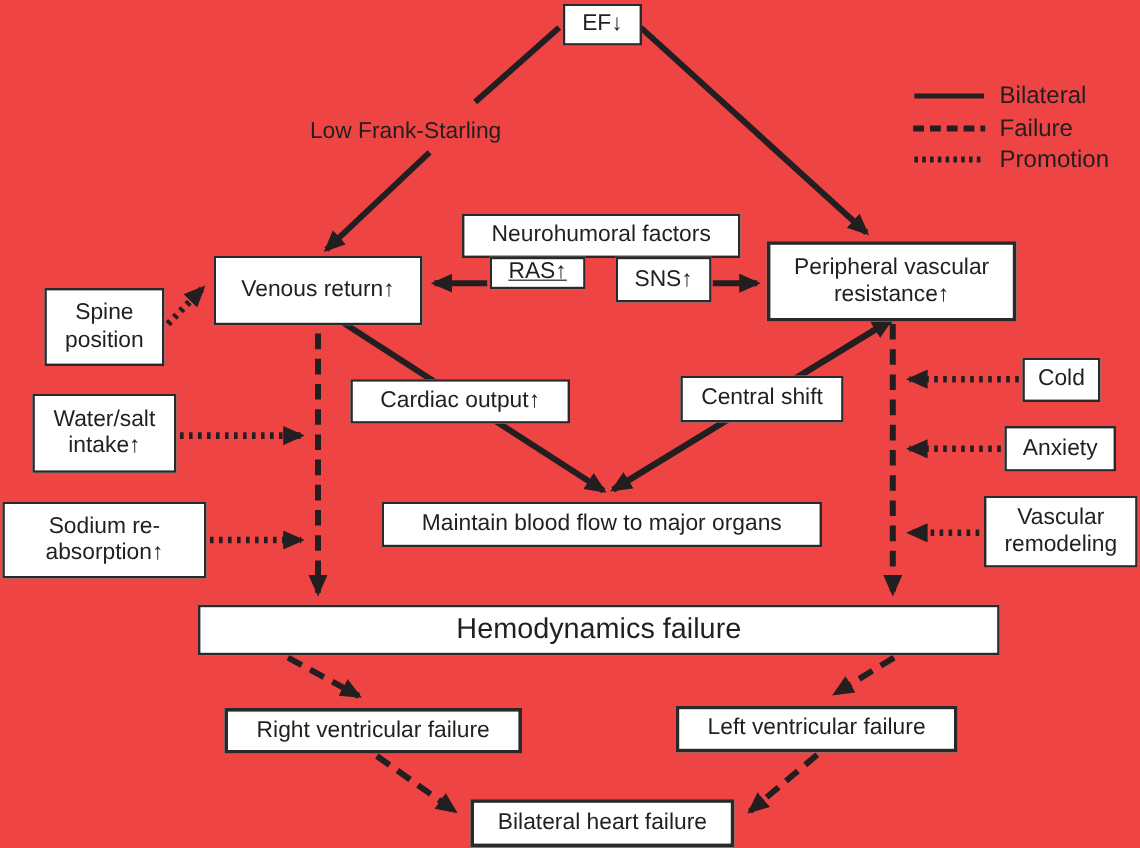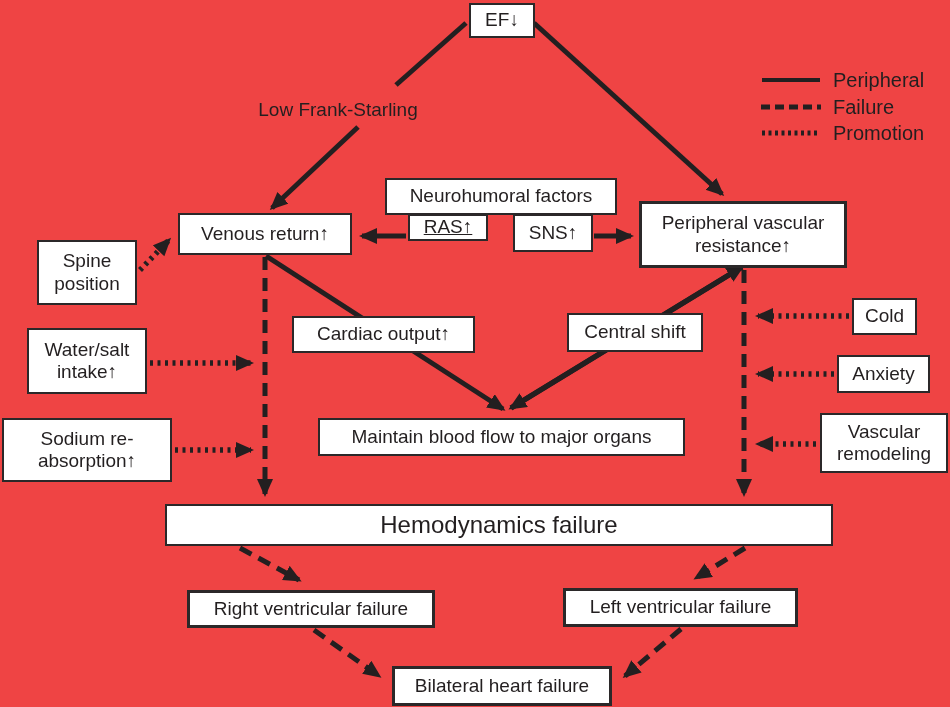--- a/index.html
+++ b/index.html
@@ -67,21 +67,21 @@
   <div class="box nowrap" style="left:469px; top:3px; width:66px; height:35px;">EF↓</div>
 
   <div class="plain-label" style="left:236px; top:97px; width:204px; height:26px;">Low Frank-Starling</div>
 
   <div class="box nowrap" style="left:385px; top:178px; width:232px; height:37px;">Neurohumoral factors</div>
 
   <div class="box nowrap" style="left:408px; top:214px; width:80px; height:27px;text-decoration:underline;">RAS↑</div>
 
   <div class="box nowrap" style="left:513px; top:214px; width:80px; height:38px;">SNS↑</div>
 
-  <div class="box nowrap" style="left:178px; top:213px; width:174px; height:42px;text-align:right;">Venous return↑</div>
+  <div class="box nowrap" style="left:178px; top:213px; width:174px; height:58px;text-align:right;">Venous return↑</div>
 
   <div class="box thick" style="left:639px; top:201px; width:208px; height:67px;">Peripheral vascular resistance↑</div>
 
   <div class="box" style="left:37px; top:240px; width:100px; height:65px;">Spine position</div>
 
   <div class="box" style="left:27px; top:328px; width:120px; height:66px;">Water/salt intake↑</div>
 
   <div class="box" style="left:2px; top:418px; width:170px; height:64px;">Sodium re-absorption↑</div>
 
   <div class="box nowrap" style="left:292px; top:316px; width:183px; height:37px;">Cardiac output↑</div>
@@ -97,17 +97,17 @@
   <div class="box nowrap" style="left:318px; top:418px; width:367px; height:38px;">Maintain blood flow to major organs</div>
 
   <div class="box nowrap big" style="left:165px; top:504px; width:668px; height:42px;">Hemodynamics failure</div>
 
   <div class="box thick nowrap" style="left:187px; top:590px; width:248px; height:38px;">Right ventricular failure</div>
 
   <div class="box thick nowrap" style="left:563px; top:588px; width:235px; height:39px;">Left ventricular failure</div>
 
   <div class="box thick nowrap" style="left:392px; top:666px; width:220px; height:40px;">Bilateral heart failure</div>
 
-  <div class="legend-label" style="left:833px; top:68px;">Peripheral</div>
+  <div class="legend-label" style="left:833px; top:68px;">Bilateral</div>
   <div class="legend-label" style="left:833px; top:95px;">Failure</div>
   <div class="legend-label" style="left:833px; top:121px;">Promotion</div>
 
 </div>
 
 </body></html>

